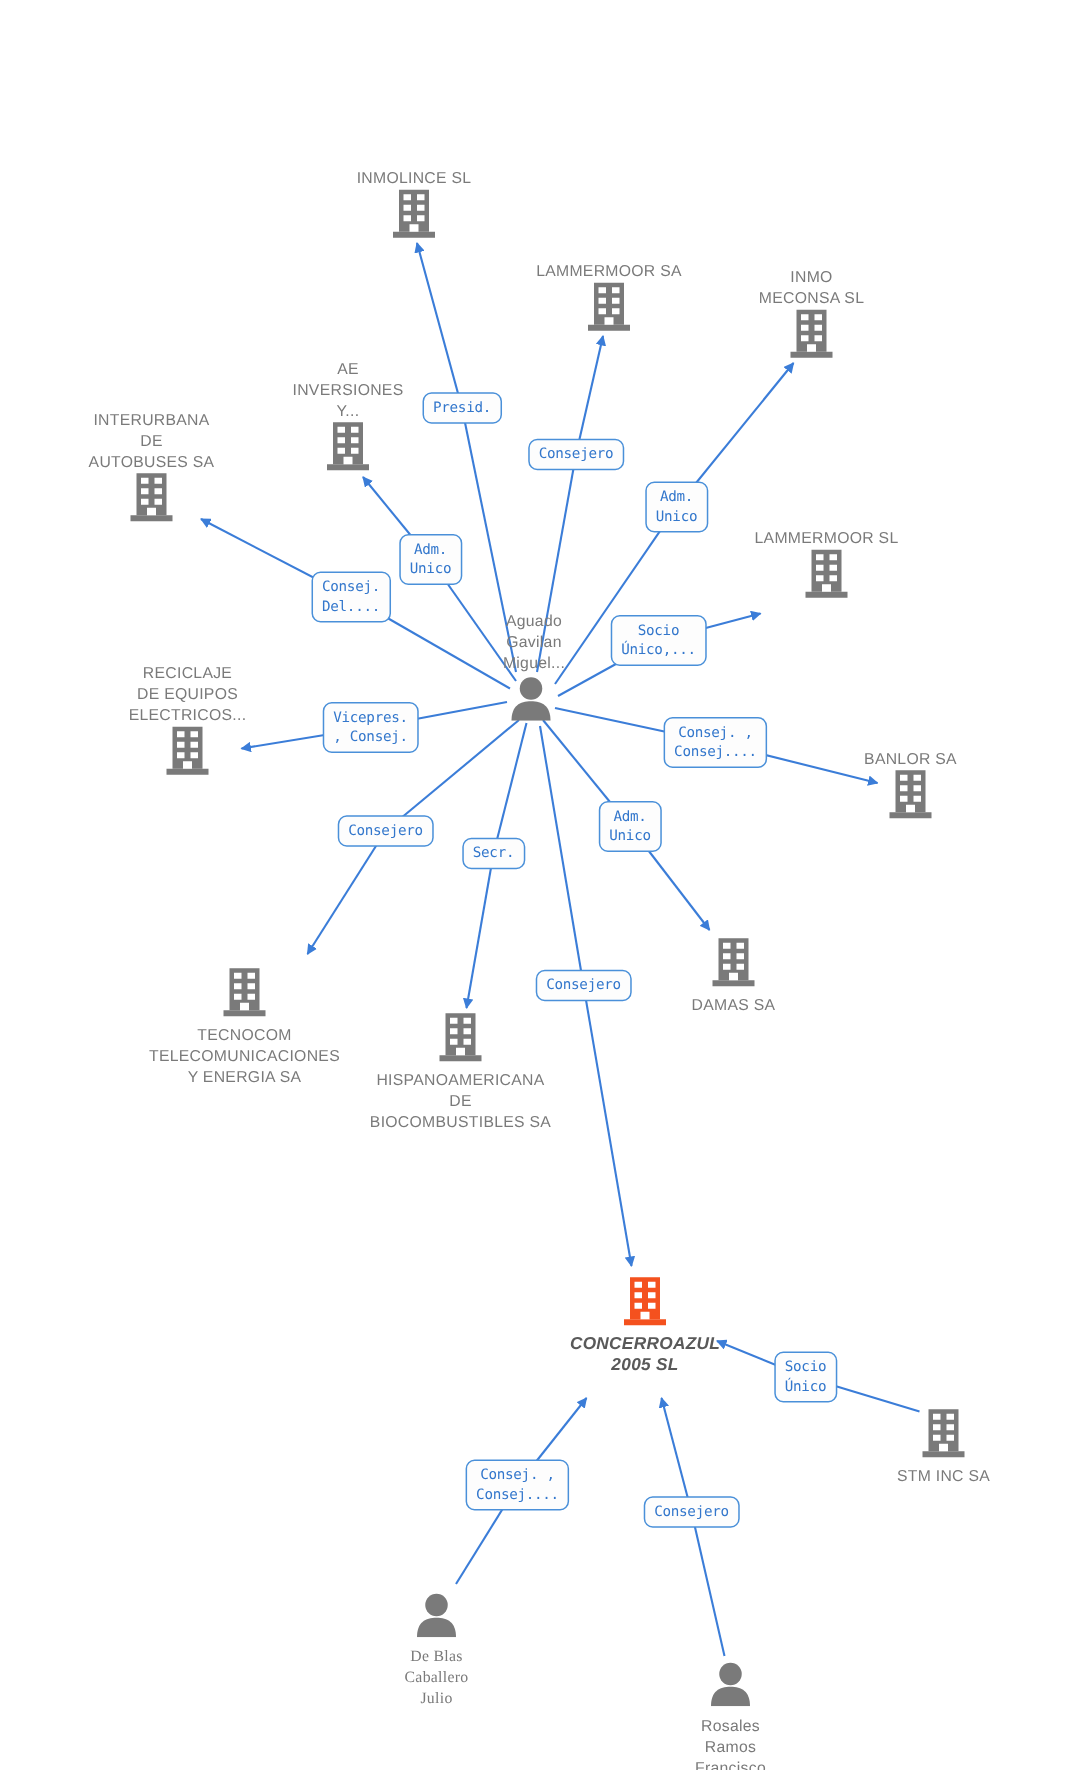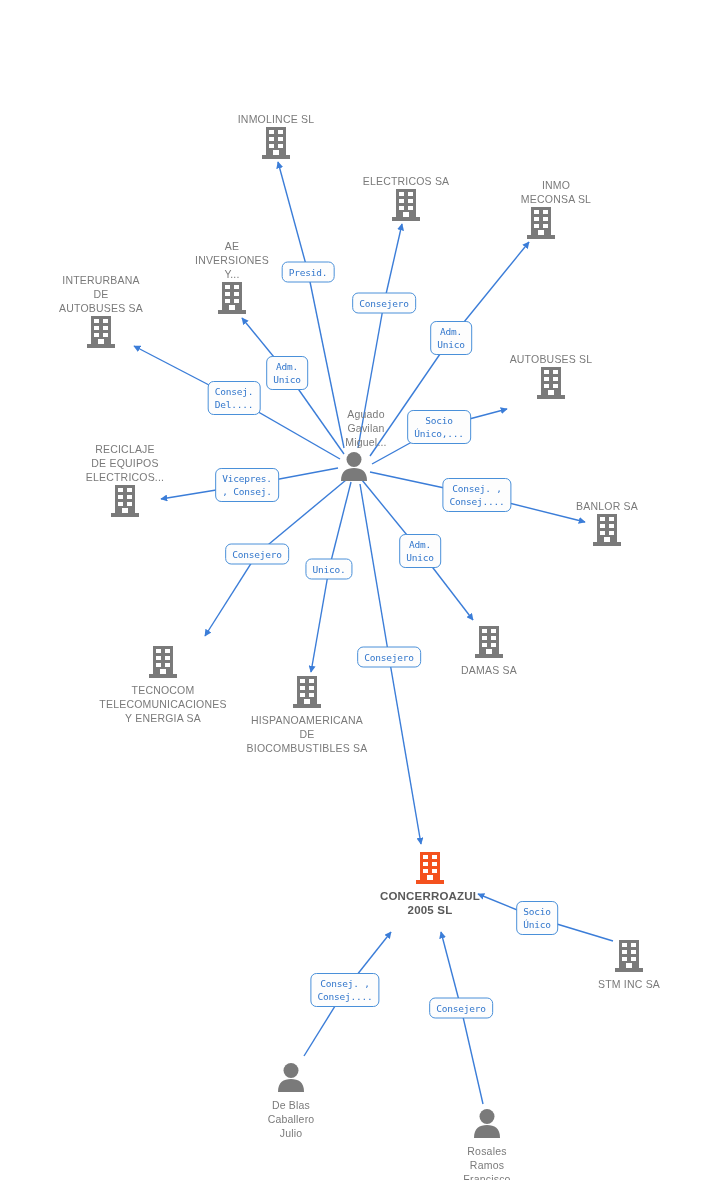--- a/index.html
+++ b/index.html
@@ -43,20 +43,21 @@
     white-space: nowrap;
     letter-spacing: 0.2px;
   }
   .node-label.above {
     transform: translate(-50%, -100%);
   }
   .node-label.focus {
     color: #595959;
     font-weight: bold;
     font-size: 11.5px;
+    font-style: italic;
   }
   .rel-label {
     position: absolute;
     transform: translate(-50%, -50%);
     background: #fdfdfd;
     border: 1.3px solid #4a90d9;
     border-radius: 6px;
     color: #3377cc;
     font-size: 9.5px;
     line-height: 13px;
@@ -145,35 +146,35 @@
             <rect x="5" y="1" width="20" height="28" fill="#7a7a7a"></rect>
             <rect x="1" y="29" width="28" height="4" fill="#7a7a7a"></rect>
             <rect x="8" y="4" width="5" height="4" fill="#fff"></rect>
             <rect x="17" y="4" width="5" height="4" fill="#fff"></rect>
             <rect x="8" y="11" width="5" height="4" fill="#fff"></rect>
             <rect x="17" y="11" width="5" height="4" fill="#fff"></rect>
             <rect x="8" y="18" width="5" height="4" fill="#fff"></rect>
             <rect x="17" y="18" width="5" height="4" fill="#fff"></rect>
             <rect x="12" y="24" width="6" height="5" fill="#fff"></rect>
           </svg></div>
-        <div class="node-label above" style="left: 0px; top: -19px;">ELECTRICOS SA</div>
+        <div class="node-label above" style="left: 0px; top: -19px;">LAMMERMOOR SA</div>
       </div>
       <div class="node" style="left: 541px; top: 181px;">
         <div class="node-icon"><svg width="30" height="34" viewBox="0 0 30 34">
             <rect x="5" y="1" width="20" height="28" fill="#7a7a7a"></rect>
             <rect x="1" y="29" width="28" height="4" fill="#7a7a7a"></rect>
             <rect x="8" y="4" width="5" height="4" fill="#fff"></rect>
             <rect x="17" y="4" width="5" height="4" fill="#fff"></rect>
             <rect x="8" y="11" width="5" height="4" fill="#fff"></rect>
             <rect x="17" y="11" width="5" height="4" fill="#fff"></rect>
             <rect x="8" y="18" width="5" height="4" fill="#fff"></rect>
             <rect x="17" y="18" width="5" height="4" fill="#fff"></rect>
             <rect x="12" y="24" width="6" height="5" fill="#fff"></rect>
           </svg></div>
-        <div class="node-label above" style="left: 15px; top: -19px;">INMO<br>MECONSA SL</div>
+        <div class="node-label above" style="left: 0px; top: -19px;">INMO<br>MECONSA SL</div>
       </div>
       <div class="node" style="left: 232px; top: 256px;">
         <div class="node-icon"><svg width="30" height="34" viewBox="0 0 30 34">
             <rect x="5" y="1" width="20" height="28" fill="#7a7a7a"></rect>
             <rect x="1" y="29" width="28" height="4" fill="#7a7a7a"></rect>
             <rect x="8" y="4" width="5" height="4" fill="#fff"></rect>
             <rect x="17" y="4" width="5" height="4" fill="#fff"></rect>
             <rect x="8" y="11" width="5" height="4" fill="#fff"></rect>
             <rect x="17" y="11" width="5" height="4" fill="#fff"></rect>
             <rect x="8" y="18" width="5" height="4" fill="#fff"></rect>
@@ -201,21 +202,21 @@
             <rect x="5" y="1" width="20" height="28" fill="#7a7a7a"></rect>
             <rect x="1" y="29" width="28" height="4" fill="#7a7a7a"></rect>
             <rect x="8" y="4" width="5" height="4" fill="#fff"></rect>
             <rect x="17" y="4" width="5" height="4" fill="#fff"></rect>
             <rect x="8" y="11" width="5" height="4" fill="#fff"></rect>
             <rect x="17" y="11" width="5" height="4" fill="#fff"></rect>
             <rect x="8" y="18" width="5" height="4" fill="#fff"></rect>
             <rect x="17" y="18" width="5" height="4" fill="#fff"></rect>
             <rect x="12" y="24" width="6" height="5" fill="#fff"></rect>
           </svg></div>
-        <div class="node-label above" style="left: 0px; top: -19px;">AUTOBUSES SL</div>
+        <div class="node-label above" style="left: 0px; top: -19px;">LAMMERMOOR SL</div>
       </div>
       <div class="node" style="left: 125px; top: 459px;">
         <div class="node-icon"><svg width="30" height="34" viewBox="0 0 30 34">
             <rect x="5" y="1" width="20" height="28" fill="#7a7a7a"></rect>
             <rect x="1" y="29" width="28" height="4" fill="#7a7a7a"></rect>
             <rect x="8" y="4" width="5" height="4" fill="#fff"></rect>
             <rect x="17" y="4" width="5" height="4" fill="#fff"></rect>
             <rect x="8" y="11" width="5" height="4" fill="#fff"></rect>
             <rect x="17" y="11" width="5" height="4" fill="#fff"></rect>
             <rect x="8" y="18" width="5" height="4" fill="#fff"></rect>
@@ -236,21 +237,21 @@
             <rect x="17" y="18" width="5" height="4" fill="#fff"></rect>
             <rect x="12" y="24" width="6" height="5" fill="#fff"></rect>
           </svg></div>
         <div class="node-label above" style="left: 0px; top: -19px;">BANLOR SA</div>
       </div>
       <div class="node" style="left: 354px; top: 424px;">
         <div class="node-icon"><svg width="28" height="30" viewBox="0 0 28 30">
             <circle cx="14" cy="8.5" r="7.5" fill="#7a7a7a"></circle>
             <path d="M 1 30 C 1 20 6.5 17 14 17 C 21.5 17 27 20 27 30 Z" fill="#7a7a7a"></path>
           </svg></div>
-        <div class="node-label above" style="left: 12px; top: -19px;">Aguado<br>Gavilan<br>Miguel...</div>
+        <div class="node-label above" style="left: 2px; top: -19px;">Aguado<br>Gavilan<br>Miguel...</div>
       </div>
       <div class="node" style="left: 163px; top: 620px;">
         <div class="node-icon"><svg width="30" height="34" viewBox="0 0 30 34">
             <rect x="5" y="1" width="20" height="28" fill="#7a7a7a"></rect>
             <rect x="1" y="29" width="28" height="4" fill="#7a7a7a"></rect>
             <rect x="8" y="4" width="5" height="4" fill="#fff"></rect>
             <rect x="17" y="4" width="5" height="4" fill="#fff"></rect>
             <rect x="8" y="11" width="5" height="4" fill="#fff"></rect>
             <rect x="17" y="11" width="5" height="4" fill="#fff"></rect>
             <rect x="8" y="18" width="5" height="4" fill="#fff"></rect>
@@ -313,41 +314,41 @@
             <rect x="17" y="18" width="5" height="4" fill="#fff"></rect>
             <rect x="12" y="24" width="6" height="5" fill="#fff"></rect>
           </svg></div>
         <div class="node-label" style="left: 0px; top: 19px;">STM INC SA</div>
       </div>
       <div class="node" style="left: 291px; top: 1035px;">
         <div class="node-icon"><svg width="28" height="30" viewBox="0 0 28 30">
             <circle cx="14" cy="8.5" r="7.5" fill="#7a7a7a"></circle>
             <path d="M 1 30 C 1 20 6.5 17 14 17 C 21.5 17 27 20 27 30 Z" fill="#7a7a7a"></path>
           </svg></div>
-        <div class="node-label" style="left: 0px; top: 19px;">De Blas<br>Caballero<br>Julio</div>
+        <div class="node-label" style="left: 0px; top: 19px; font-family: Liberation Serif, serif;">De Blas<br>Caballero<br>Julio</div>
       </div>
       <div class="node" style="left: 487px; top: 1081px;">
         <div class="node-icon"><svg width="28" height="30" viewBox="0 0 28 30">
             <circle cx="14" cy="8.5" r="7.5" fill="#7a7a7a"></circle>
             <path d="M 1 30 C 1 20 6.5 17 14 17 C 21.5 17 27 20 27 30 Z" fill="#7a7a7a"></path>
           </svg></div>
         <div class="node-label" style="left: 0px; top: 19px;">Rosales<br>Ramos<br>Francisco</div>
       </div>
     </div>
   <div id="labels-layer">
       <div class="rel-label" style="left: 308px; top: 228px;">Presid.</div>
       <div class="rel-label" style="left: 384px; top: 259px;">Consejero</div>
       <div class="rel-label" style="left: 451px; top: 294px;">Adm.<br>Unico</div>
       <div class="rel-label" style="left: 287px; top: 329px;">Adm.<br>Unico</div>
       <div class="rel-label" style="left: 234px; top: 354px;">Consej.<br>Del....</div>
       <div class="rel-label" style="left: 439px; top: 383px;">Socio<br>Único,...</div>
       <div class="rel-label" style="left: 247px; top: 441px;">Vicepres.<br>, Consej.</div>
       <div class="rel-label" style="left: 477px; top: 451px;">Consej. ,<br>Consej....</div>
       <div class="rel-label" style="left: 257px; top: 510px;">Consejero</div>
-      <div class="rel-label" style="left: 329px; top: 525px;">Unico.</div>
+      <div class="rel-label" style="left: 329px; top: 525px;">Secr.</div>
       <div class="rel-label" style="left: 420px; top: 507px;">Adm.<br>Unico</div>
       <div class="rel-label" style="left: 389px; top: 613px;">Consejero</div>
       <div class="rel-label" style="left: 537px; top: 874px;">Socio<br>Único</div>
       <div class="rel-label" style="left: 345px; top: 946px;">Consej. ,<br>Consej....</div>
       <div class="rel-label" style="left: 461px; top: 964px;">Consejero</div>
     </div>
 
   <div class="wm">
     <span class="c">©</span>
     <span class="e">E</span><span class="rest">mpresia</span>

